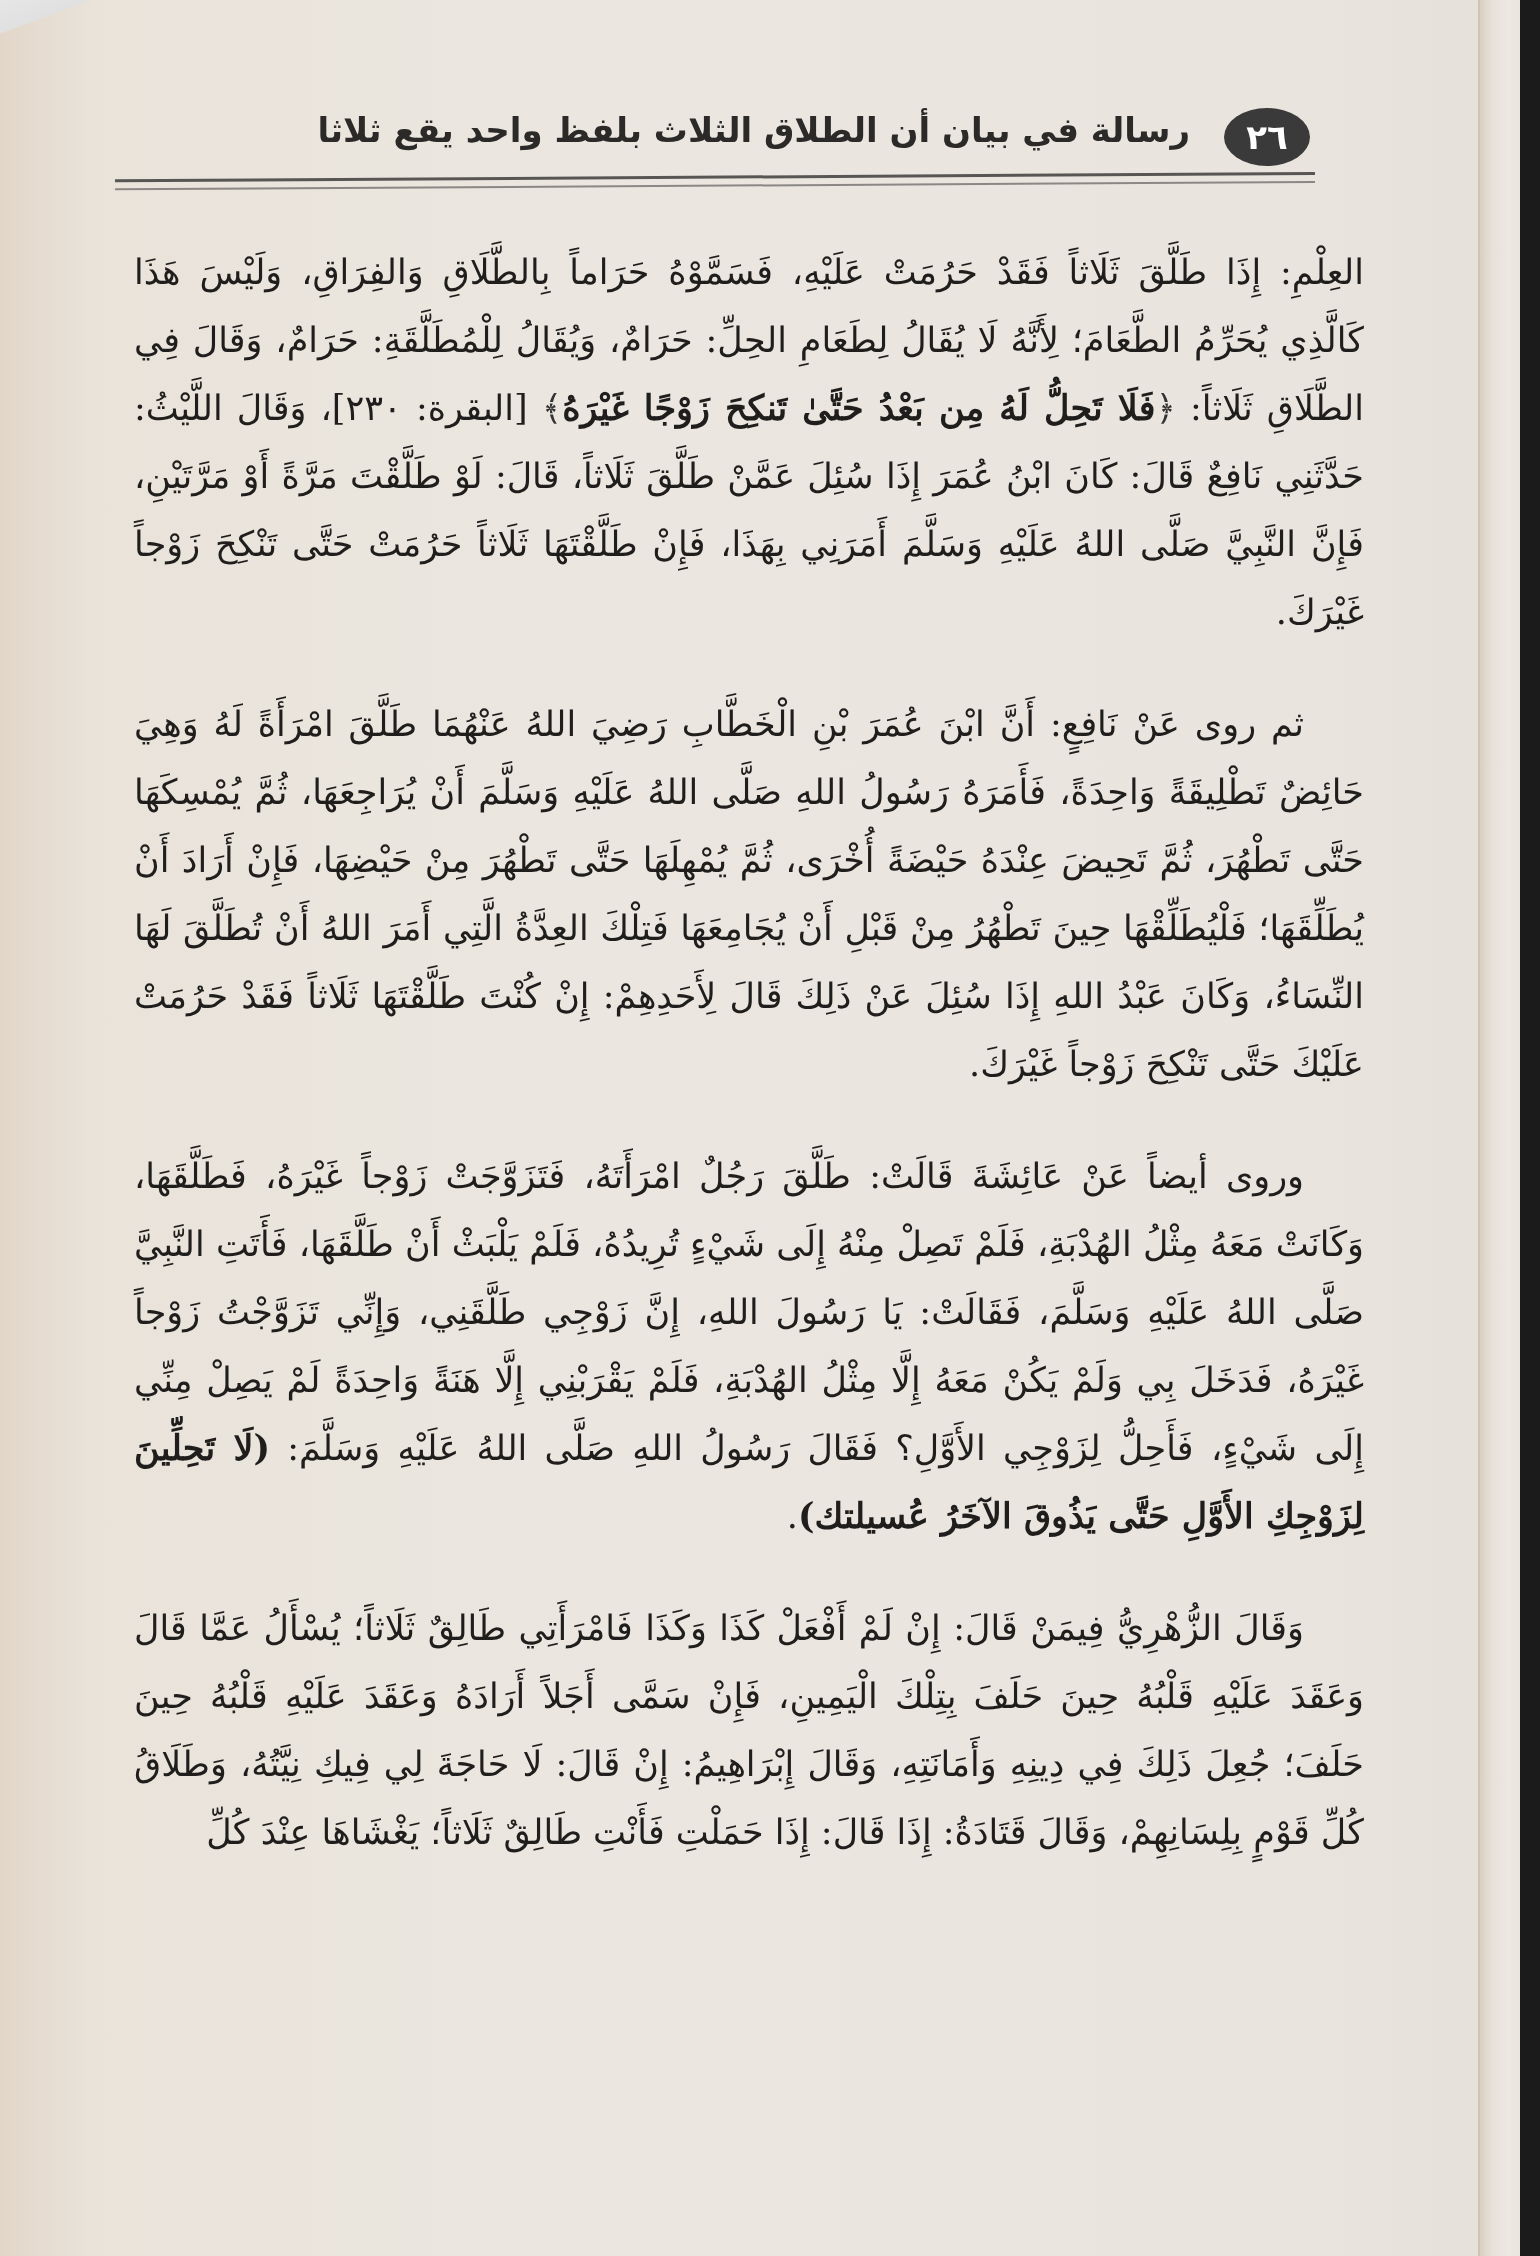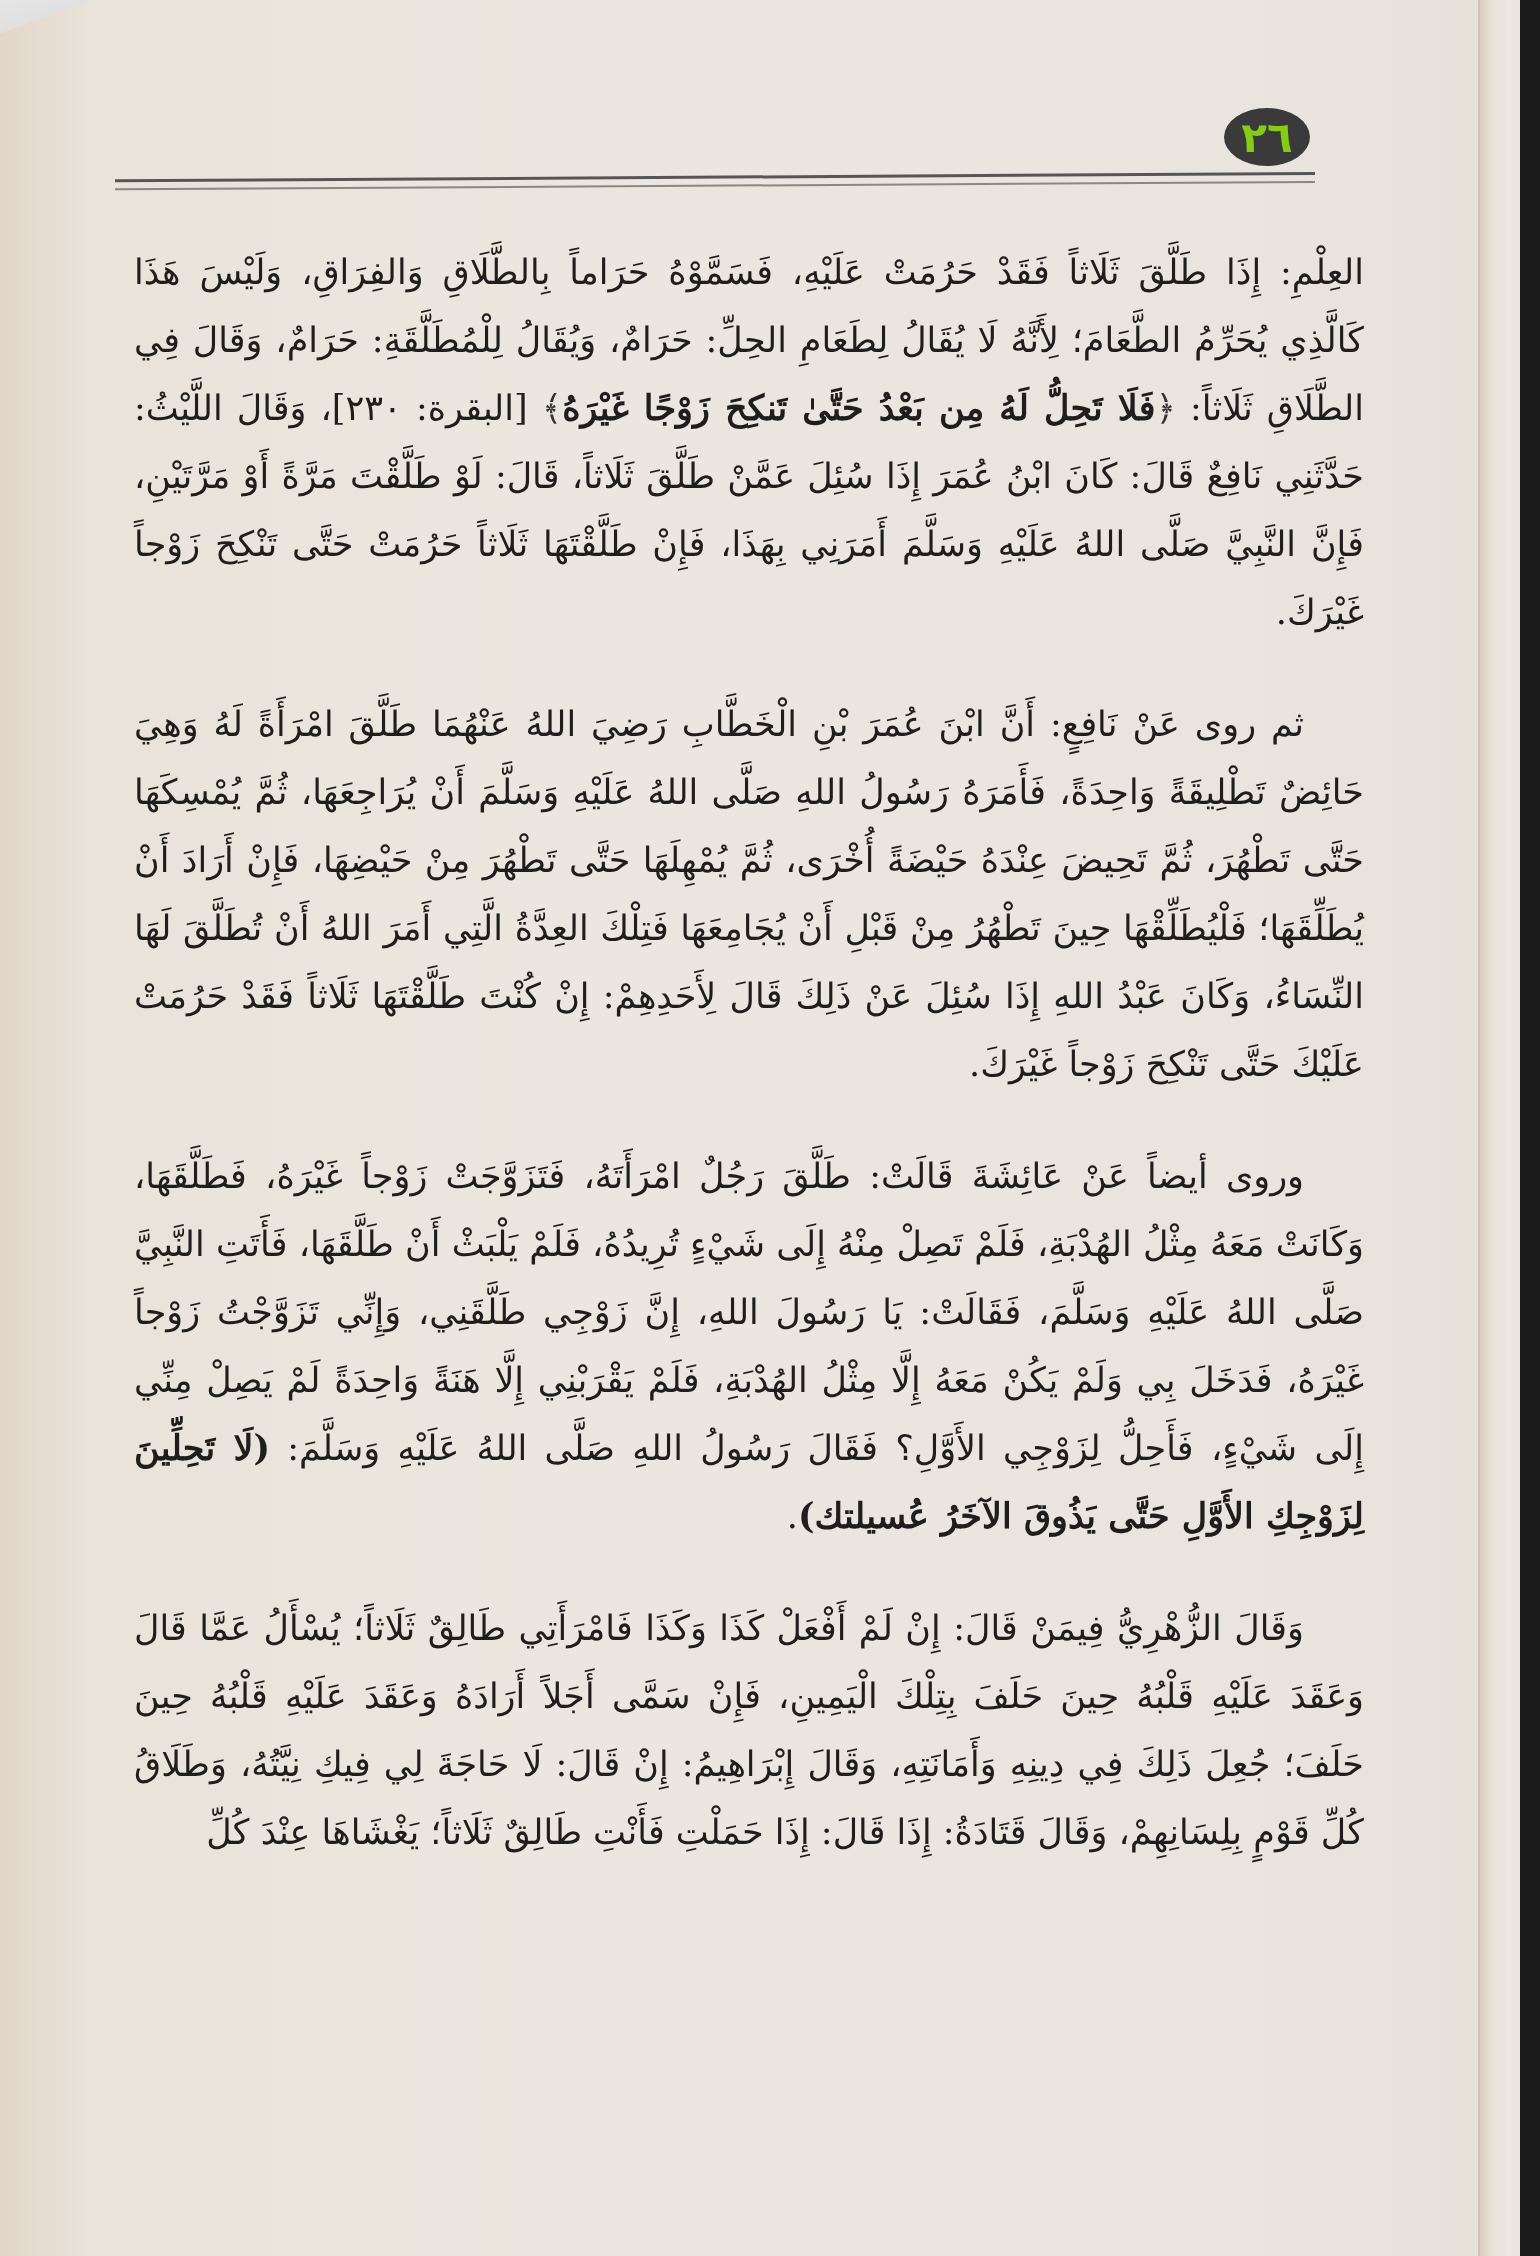--- a/index.html
+++ b/index.html
@@ -54,24 +54,24 @@
       height: 90px;
     }
     .page-number {
       position: absolute;
       right: 0;
       top: 8px;
       width: 86px;
       height: 58px;
       border-radius: 50%;
       background: #3b3a3a;
-      color: #84cc16;
+      color: #ffffff;
       font-family: "DejaVu Sans", sans-serif;
       font-weight: bold;
-      font-size: 42px;
+      font-size: 34px;
       display: flex;
       align-items: center;
       justify-content: center;
     }
     .running-title {
       position: absolute;
       right: 120px;
       top: 10px;
       direction: rtl;
       font-family: "DejaVu Sans", sans-serif;
@@ -131,20 +131,21 @@
 </head>
 <body>
 
 <div class="backdrop-top-left"></div>
 <div class="page"></div>
 <div class="page-edge"></div>
 <div class="spine-shadow"></div>
 
 <div class="header">
   <div class="page-number">٢٦</div>
+  <div class="running-title">رسالة في بيان أن الطلاق الثلاث بلفظ واحد يقع ثلاثا</div>
 </div>
 <div class="header-rule"></div>
 
 <div class="content">
   <p class="para"><span>العِلْمِ: إِذَا طَلَّقَ ثَلَاثاً فَقَدْ حَرُمَتْ عَلَيْهِ، فَسَمَّوْهُ حَرَاماً بِالطَّلَاقِ وَالفِرَاقِ، وَلَيْسَ هَذَا كَالَّذِي يُحَرِّمُ الطَّعَامَ؛ لِأَنَّهُ لَا يُقَالُ لِطَعَامِ الحِلِّ: حَرَامٌ، وَيُقَالُ لِلْمُطَلَّقَةِ: حَرَامٌ، وَقَالَ فِي الطَّلَاقِ ثَلَاثاً: </span><span class="quran"><span class="ornament">﴿</span><span>فَلَا تَحِلُّ لَهُ مِن بَعْدُ حَتَّىٰ تَنكِحَ زَوْجًا غَيْرَهُ</span><span class="ornament">﴾</span></span><span class="ref"> [البقرة: ٢٣٠]</span><span>، وَقَالَ اللَّيْثُ: حَدَّثَنِي نَافِعٌ قَالَ: كَانَ ابْنُ عُمَرَ إِذَا سُئِلَ عَمَّنْ طَلَّقَ ثَلَاثاً، قَالَ: لَوْ طَلَّقْتَ مَرَّةً أَوْ مَرَّتَيْنِ، فَإِنَّ النَّبِيَّ صَلَّى اللهُ عَلَيْهِ وَسَلَّمَ أَمَرَنِي بِهَذَا، فَإِنْ طَلَّقْتَهَا ثَلَاثاً حَرُمَتْ حَتَّى تَنْكِحَ زَوْجاً غَيْرَكَ.</span></p>
 
   <p class="para indent">ثم روى عَنْ نَافِعٍ: أَنَّ ابْنَ عُمَرَ بْنِ الْخَطَّابِ رَضِيَ اللهُ عَنْهُمَا طَلَّقَ امْرَأَةً لَهُ وَهِيَ حَائِضٌ تَطْلِيقَةً وَاحِدَةً، فَأَمَرَهُ رَسُولُ اللهِ صَلَّى اللهُ عَلَيْهِ وَسَلَّمَ أَنْ يُرَاجِعَهَا، ثُمَّ يُمْسِكَهَا حَتَّى تَطْهُرَ، ثُمَّ تَحِيضَ عِنْدَهُ حَيْضَةً أُخْرَى، ثُمَّ يُمْهِلَهَا حَتَّى تَطْهُرَ مِنْ حَيْضِهَا، فَإِنْ أَرَادَ أَنْ يُطَلِّقَهَا؛ فَلْيُطَلِّقْهَا حِينَ تَطْهُرُ مِنْ قَبْلِ أَنْ يُجَامِعَهَا فَتِلْكَ العِدَّةُ الَّتِي أَمَرَ اللهُ أَنْ تُطَلَّقَ لَهَا النِّسَاءُ، وَكَانَ عَبْدُ اللهِ إِذَا سُئِلَ عَنْ ذَلِكَ قَالَ لِأَحَدِهِمْ: إِنْ كُنْتَ طَلَّقْتَهَا ثَلَاثاً فَقَدْ حَرُمَتْ عَلَيْكَ حَتَّى تَنْكِحَ زَوْجاً غَيْرَكَ.</p>
 
   <p class="para indent"><span>وروى أيضاً عَنْ عَائِشَةَ قَالَتْ: طَلَّقَ رَجُلٌ امْرَأَتَهُ، فَتَزَوَّجَتْ زَوْجاً غَيْرَهُ، فَطَلَّقَهَا، وَكَانَتْ مَعَهُ مِثْلُ الهُدْبَةِ، فَلَمْ تَصِلْ مِنْهُ إِلَى شَيْءٍ تُرِيدُهُ، فَلَمْ يَلْبَثْ أَنْ طَلَّقَهَا، فَأَتَتِ النَّبِيَّ صَلَّى اللهُ عَلَيْهِ وَسَلَّمَ، فَقَالَتْ: يَا رَسُولَ اللهِ، إِنَّ زَوْجِي طَلَّقَنِي، وَإِنِّي تَزَوَّجْتُ زَوْجاً غَيْرَهُ، فَدَخَلَ بِي وَلَمْ يَكُنْ مَعَهُ إِلَّا مِثْلُ الهُدْبَةِ، فَلَمْ يَقْرَبْنِي إِلَّا هَنَةً وَاحِدَةً لَمْ يَصِلْ مِنِّي إِلَى شَيْءٍ، فَأَحِلُّ لِزَوْجِي الأَوَّلِ؟ فَقَالَ رَسُولُ اللهِ صَلَّى اللهُ عَلَيْهِ وَسَلَّمَ: </span><span class="hadith">(لَا تَحِلِّينَ لِزَوْجِكِ الأَوَّلِ حَتَّى يَذُوقَ الآخَرُ عُسيلتك)</span><span>.</span></p>
 

